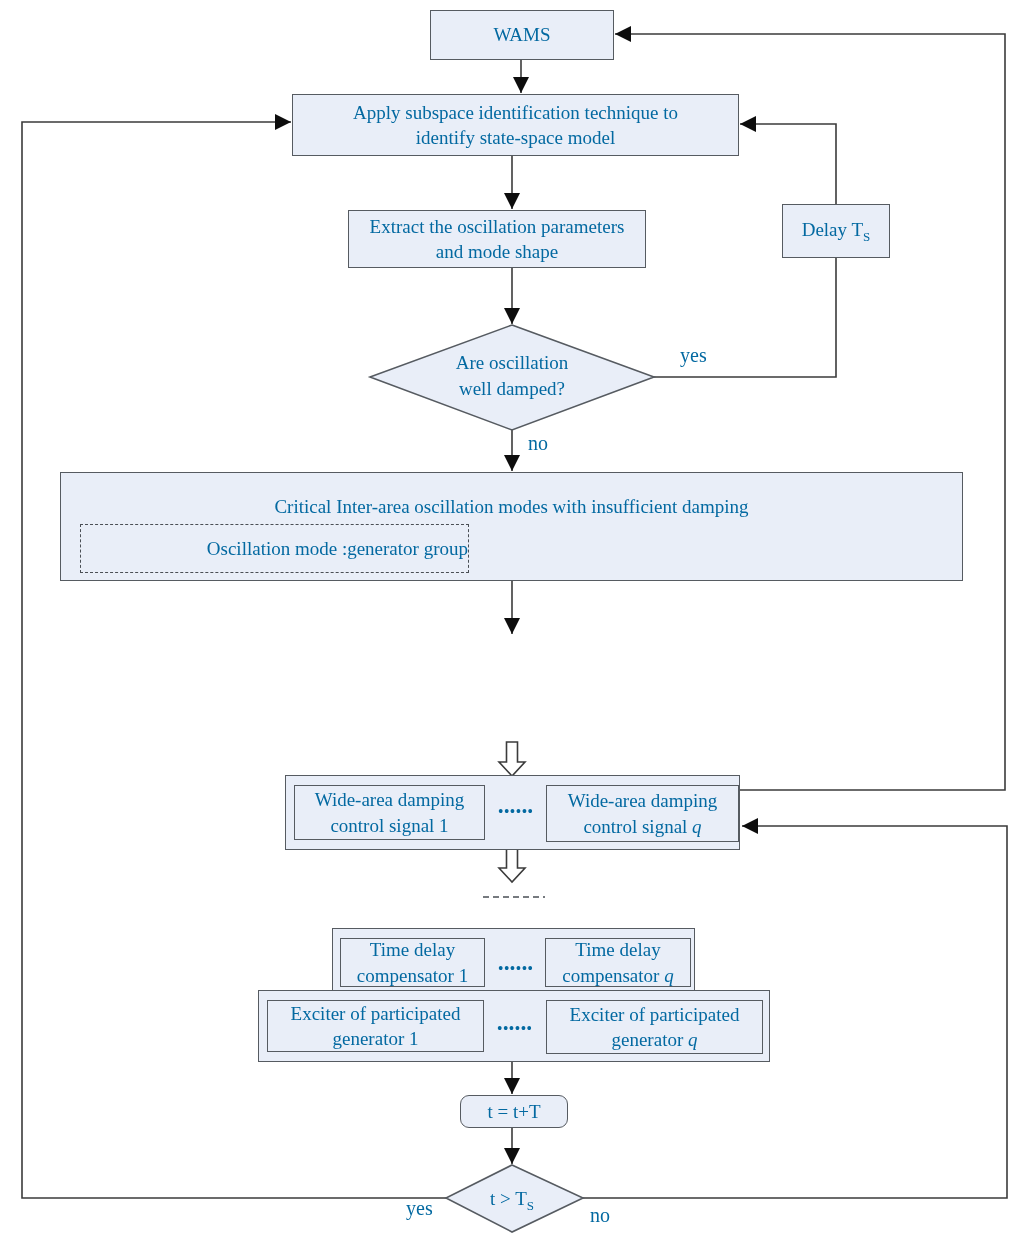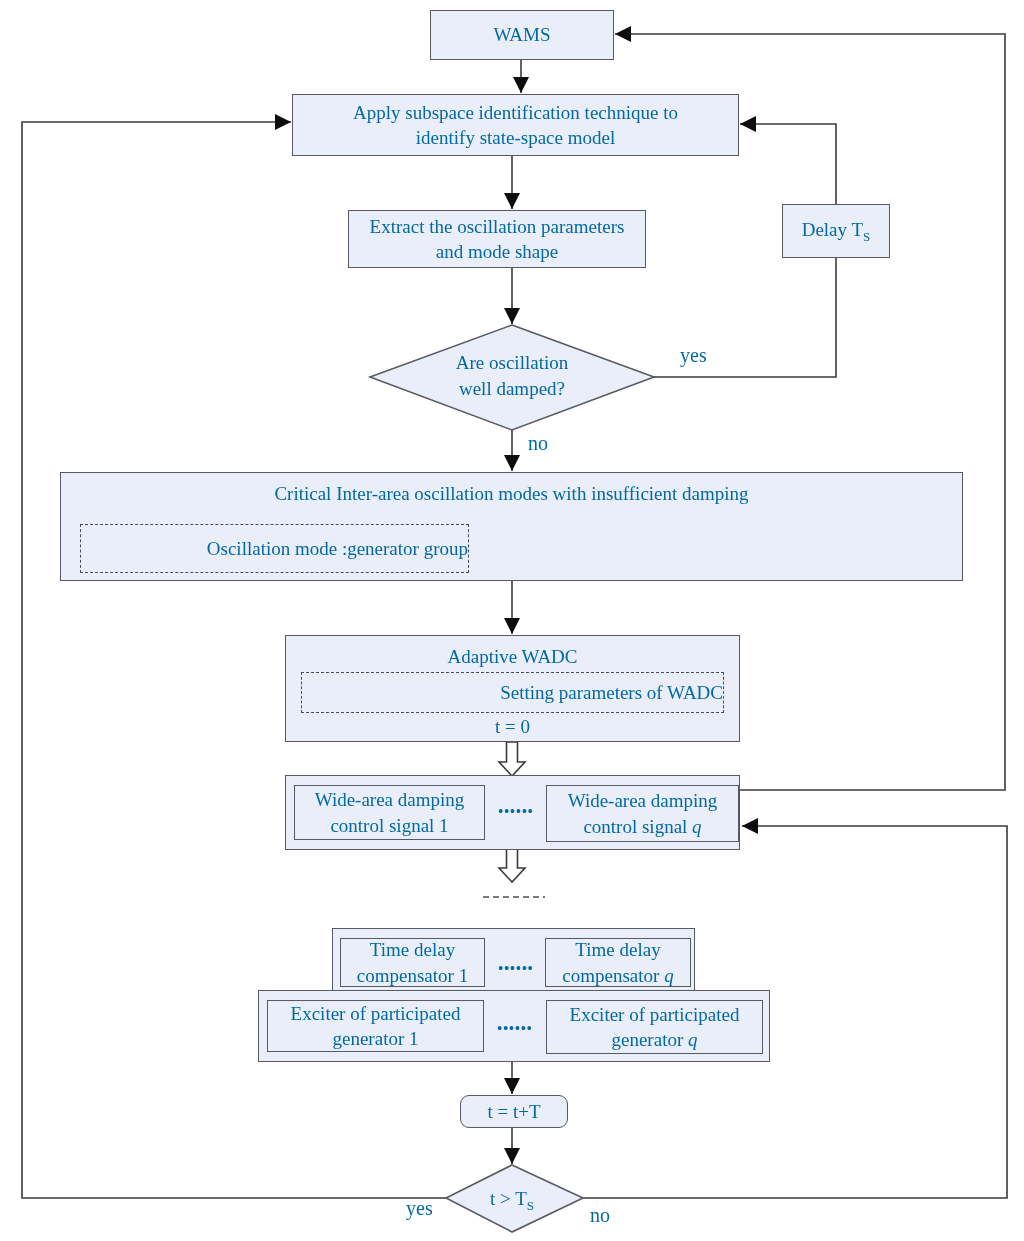--- a/index.html
+++ b/index.html
@@ -16,21 +16,21 @@
   .box{
     position:absolute;box-sizing:border-box;background:#e9eef8;border:1.6px solid #565b61;
     display:flex;flex-direction:column;align-items:center;justify-content:center;
     text-align:center;font-size:19px;line-height:1.32;
   }
   .box .inner{position:absolute;}
   .dashedbox{
     position:absolute;box-sizing:border-box;background:transparent;border:1.5px dashed #4a4f55;
     display:flex;align-items:center;justify-content:flex-end;text-align:center;font-size:19px;
   }
-  .toptitle{justify-content:flex-start;padding-top:8px;}
+  .toptitle{justify-content:flex-start;padding-top:21px;}
   .dtext{position:absolute;text-align:center;font-size:19px;line-height:1.35;}
   .lbl{position:absolute;font-size:20px;}
   .dots{position:absolute;font-size:14px;font-weight:bold;letter-spacing:1px;text-align:center;}
   .it{font-style:italic;}
   sub{font-size:13px;}
 </style>
 </head>
 <body>
 
 <div class="canvas">
@@ -100,27 +100,20 @@
   <span class="lbl" style="left:680px;top:344px;">yes</span>
   <span class="lbl" style="left:528px;top:432px;">no</span>
 
   <div class="box toptitle" style="left:60px;top:472px;width:903px;height:109px;">
     <div>Critical Inter-area oscillation modes with insufficient damping</div>
     <div class="dashedbox" style="left:19px;top:51px;width:389px;height:49px;">
       <span>Oscillation mode :generator group</span>
     </div>
   </div>
 
-  <div class="box toptitle" style="left:285px;top:635px;width:455px;height:107px;">
-    <div>Adaptive WADC</div>
-    <div class="dashedbox" style="left:15px;top:36px;width:423px;height:41px;">
-      <span>Setting parameters of WADC</span>
-    </div>
-    <div class="inner" style="left:0;right:0;bottom:2px;">t = 0</div>
-  </div>
 
   <div class="box" style="left:285px;top:775px;width:455px;height:75px;background:#e9eef8;">
     <div class="box" style="left:8px;top:9px;width:191px;height:55px;">
       <div>Wide-area damping</div>
       <div>control signal 1</div>
     </div>
     <div class="dots" style="left:200px;top:27px;width:60px;">••••••</div>
     <div class="box" style="left:260px;top:9px;width:193px;height:57px;">
       <div>Wide-area damping</div>
       <div><span>control signal </span><span class="it">q</span></div>

